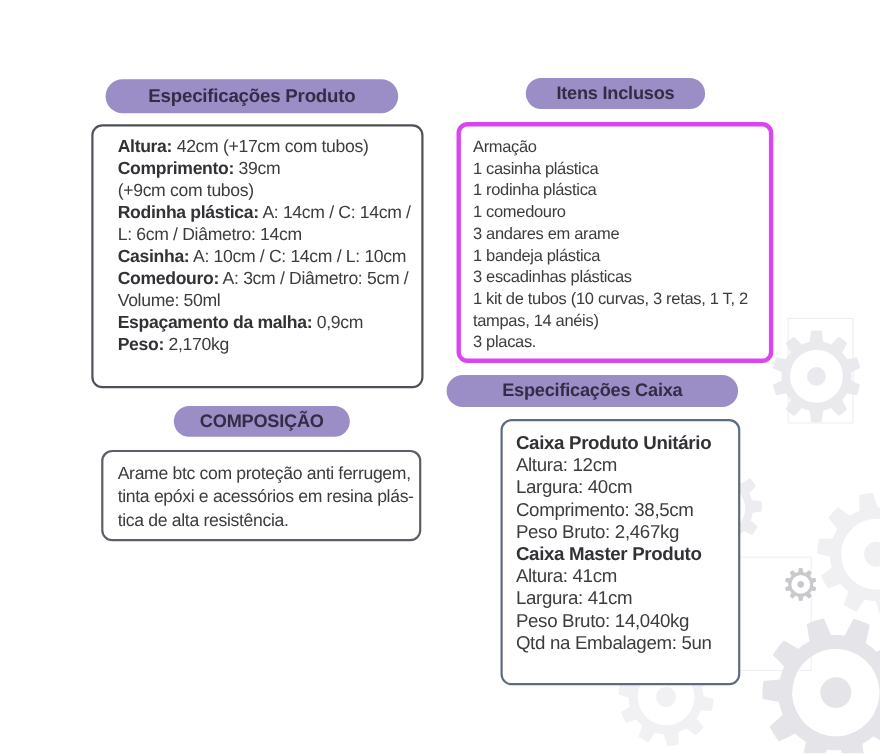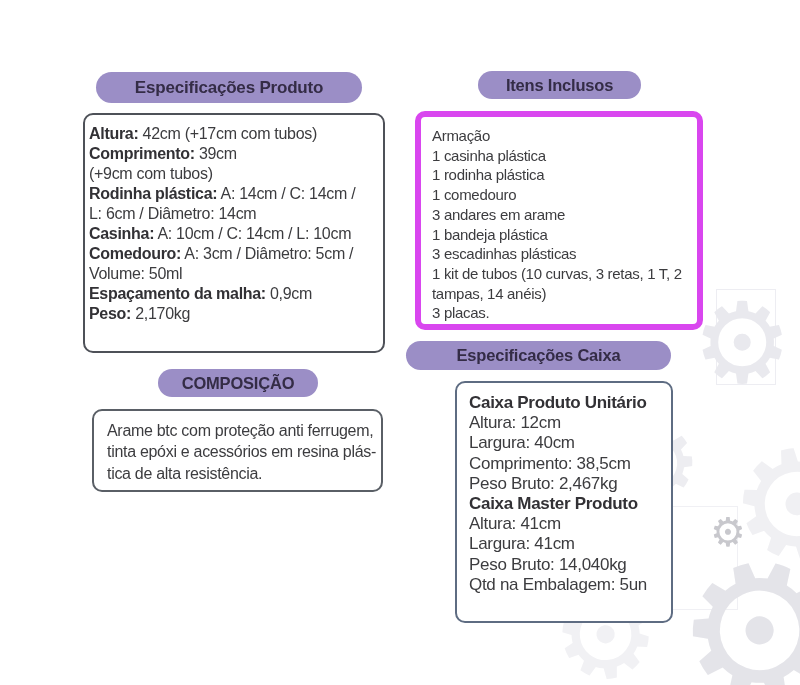--- a/index.html
+++ b/index.html
@@ -15,22 +15,22 @@
   }
   .badge-1{left:96px;top:72px;width:266px;height:31px;font-size:17px;}
   .badge-2{left:478px;top:71px;width:163px;height:28px;font-size:16.5px;}
   .badge-3{left:406px;top:341px;width:265px;height:29px;font-size:16.5px;}
   .badge-4{left:158px;top:369px;width:160px;height:28px;font-size:16.5px;}
   
   .box{position:absolute;background:#ffffff;border-radius:10px;box-sizing:border-box;}
   .line{white-space:nowrap;}
   .line b{color:#323135;font-weight:700;}
   .box-1{left:83px;top:113px;width:302px;height:240px;border:2px solid #4e5158;
-         padding:9px 4px;font-size:16px;line-height:20px;letter-spacing:-0.3px;}
-  .box-2{left:415px;top:111px;width:288px;height:219px;border:6px solid #d946ef;
+         padding:9px 22px;font-size:16px;line-height:20px;letter-spacing:-0.3px;}
+  .box-2{left:415px;top:111px;width:288px;height:219px;border:4px solid #d946ef;
          padding:9px 8px 9px 11px;font-size:15px;line-height:19.7px;letter-spacing:-0.3px;}
   .box-3{left:455px;top:381px;width:218px;height:242px;border:2px solid #5e6c82;
          padding:10px 10px 10px 12px;font-size:17px;line-height:20.2px;letter-spacing:-0.3px;}
   .box-4{left:92px;top:409px;width:291px;height:83px;border:2px solid #5a5f66;
          padding:9px 10px 9px 13px;font-size:16px;line-height:21.4px;letter-spacing:-0.3px;}
   
   .decor span{position:absolute;display:block;line-height:1;user-select:none;}
   .g1{left:692px;top:288px;font-size:112px;color:#e9e9ee;}
   .g2{left:608px;top:412px;font-size:104px;color:#ededf1;transform:rotate(15deg);}
   .g3{left:730px;top:430px;font-size:150px;color:#f0f0f3;transform:rotate(-10deg);}

